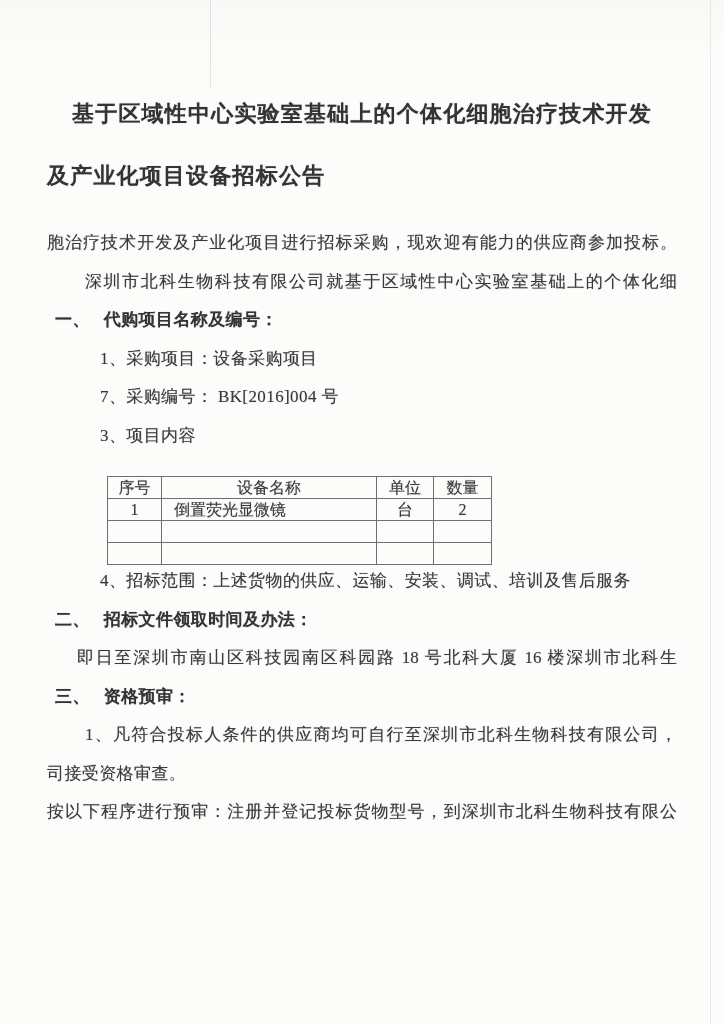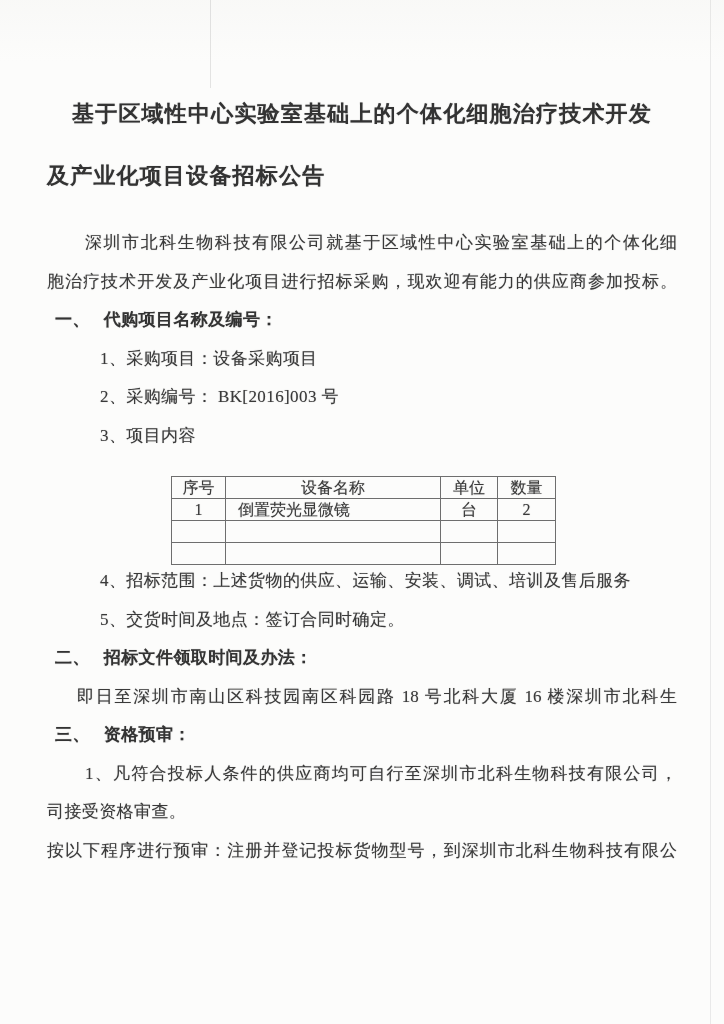--- a/index.html
+++ b/index.html
@@ -50,21 +50,21 @@
   }
   .body-text { font-size: 17px; line-height: 38.5px; letter-spacing: 0.4px; }
   .intro { margin-top: 31px; }
   .line { display: block; }
   .fill { text-align: justify; text-align-last: justify; letter-spacing: 0; }
   .indent-2em { padding-left: 38px; }
   .indent-small { padding-left: 30px; }
   .sec-heading { font-weight: bold; color: #333; }
   .sec-num { padding-left: 8px; margin-right: 14px; }
   .sub-item { padding-left: 53px; }
-  .table-wrap { margin-left: 116px; margin-top: 21px; margin-bottom: -3px; padding-left: 8px; }
+  .table-wrap { margin-left: 52px; margin-top: 21px; margin-bottom: -3px; padding-left: 8px; }
   table.equip {
     border-collapse: collapse;
     table-layout: fixed;
     width: 384px;
     font-size: 16px;
     line-height: 20px;
     letter-spacing: 0;
     color: #3a3a3a;
   }
   table.equip col.c-index { width: 54px; }
@@ -87,30 +87,30 @@
 
 <div class="page">
 
   <div class="artifact-vline-top"></div>
   <div class="artifact-vline-right"></div>
 
   <div class="title-line1">基于区域性中心实验室基础上的个体化细胞治疗技术开发</div>
   <div class="title-line2">及产业化项目设备招标公告</div>
 
   <div class="body-text intro">
+    <span class="line fill">胞治疗技术开发及产业化项目进行招标采购，现欢迎有能力的供应商参加投标。</span>
     <span class="line fill indent-2em">深圳市北科生物科技有限公司就基于区域性中心实验室基础上的个体化细</span>
-    <span class="line fill">胞治疗技术开发及产业化项目进行招标采购，现欢迎有能力的供应商参加投标。</span>
   </div>
 
   <div class="body-text sec-heading">
     <span class="sec-num">一、</span><span>代购项目名称及编号：</span>
   </div>
 
   <div class="body-text sub-item">1、采购项目：设备采购项目</div>
-  <div class="body-text sub-item">2、采购编号： BK[2016]003 号</div>
+  <div class="body-text sub-item">7、采购编号： BK[2016]004 号</div>
   <div class="body-text sub-item">3、项目内容</div>
 
   <div class="table-wrap">
     <table class="equip">
       <colgroup>
         <col class="c-index">
           <col class="c-name">
           <col class="c-unit">
           <col class="c-qty">
       </colgroup>
@@ -137,21 +137,20 @@
         <td></td>
         <td class="name-cell"></td>
         <td></td>
         <td></td>
       </tr>
     </tbody>
       </table>
   </div>
 
   <div class="body-text sub-item">4、招标范围：上述货物的供应、运输、安装、调试、培训及售后服务</div>
-  <div class="body-text sub-item">5、交货时间及地点：签订合同时确定。</div>
 
   <div class="body-text sec-heading">
     <span class="sec-num">二、</span><span>招标文件领取时间及办法：</span>
   </div>
 
   <div class="body-text">
     <span class="line fill indent-small">即日至深圳市南山区科技园南区科园路 18 号北科大厦 16 楼深圳市北科生</span>
   </div>
 
   <div class="body-text sec-heading">

